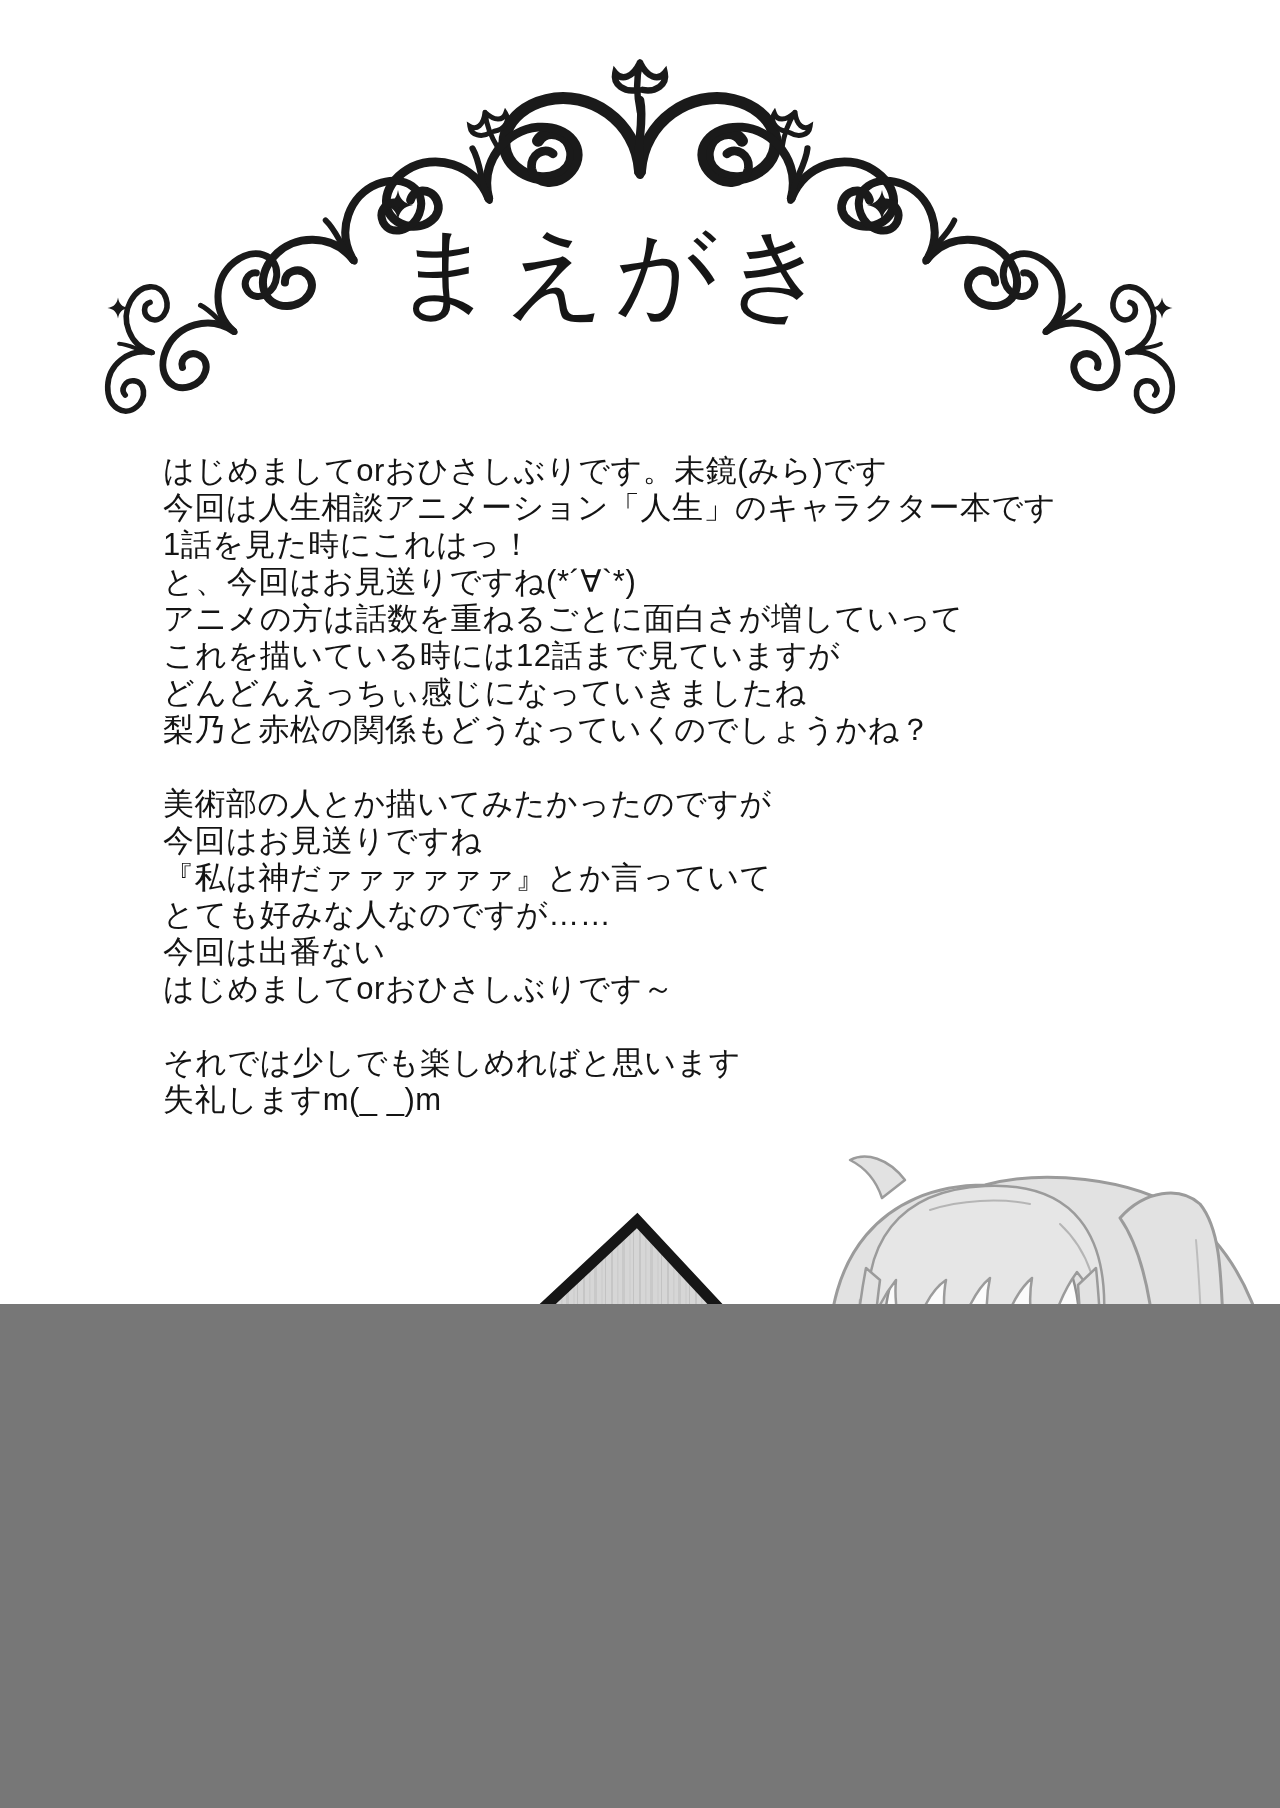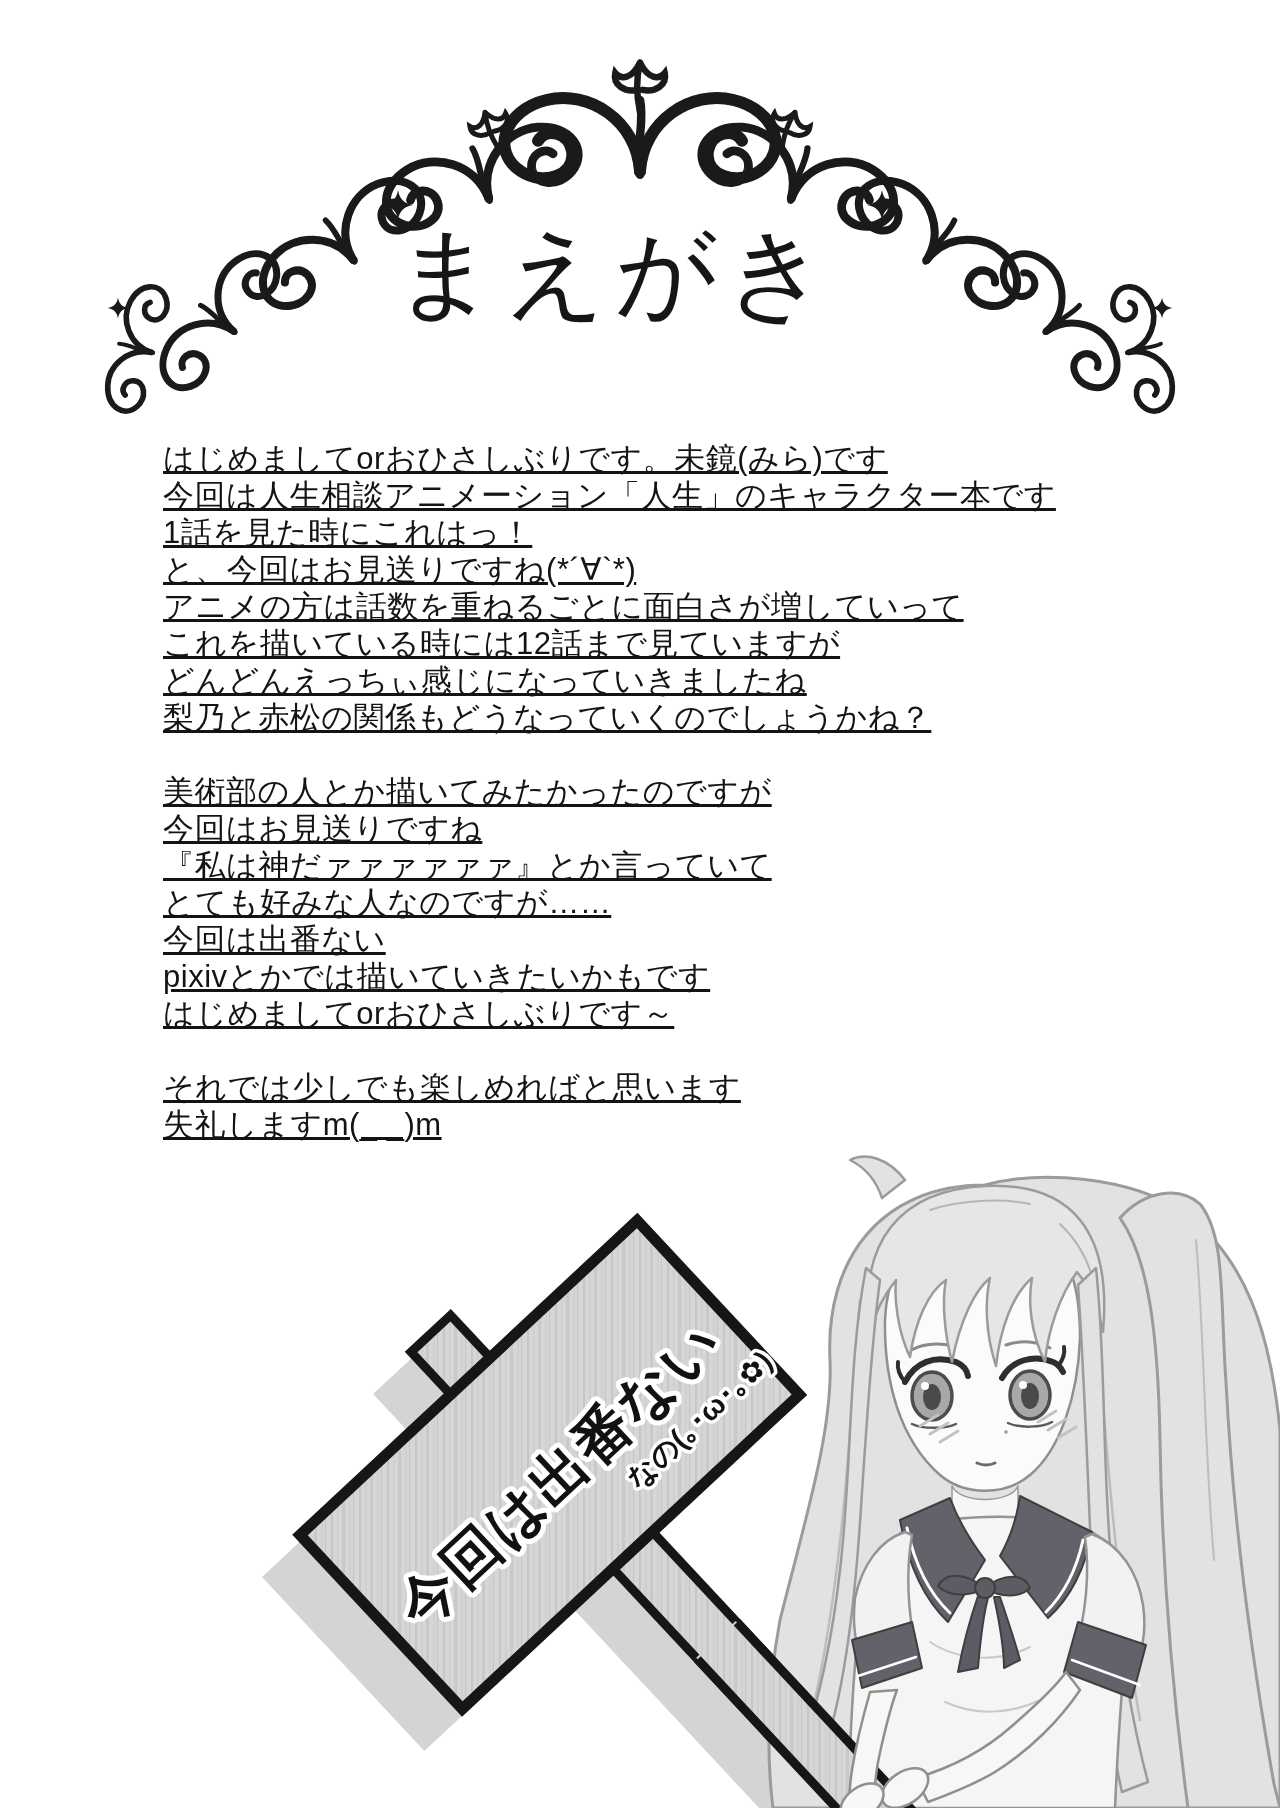--- a/index.html
+++ b/index.html
@@ -1,39 +1,38 @@
 <!DOCTYPE html>
 <html><head>
 <meta charset="utf-8">
 <style>
   html,body{margin:0;padding:0;background:#777;}
   .page{
     position:relative;
-    width:1280px;height:1808px;
+    width:1280px;height:1304px;
     margin:0 auto;
     background:#ffffff;
     overflow:hidden;
     font-family:"Liberation Sans","DejaVu Sans",sans-serif;
     color:#1a1a1a;
   }
   .ornament{position:absolute;left:0;top:0;}
   .page-title{
     position:absolute;left:0;top:220px;width:1230px;
     text-align:center;
     font-size:100px;line-height:1.05;
     letter-spacing:8px;
     font-weight:400;
     color:#161616;
   }
   .preface{
-    position:absolute;left:163px;top:440px;width:1000px;
+    position:absolute;left:163px;top:452px;width:1000px;
     font-size:31px;
     font-weight:400;
     color:#141414;
-    text-decoration:underline;
   }
   .preface .line{
     height:37px;line-height:37px;
     white-space:pre;
     letter-spacing:0.5px;
   }
   .art{position:absolute;left:0;top:0;}
 </style>
 </head>
 <body>
@@ -85,21 +84,20 @@
     <div class="line">アニメの方は話数を重ねるごとに面白さが増していって</div>
     <div class="line">これを描いている時には12話まで見ていますが</div>
     <div class="line">どんどんえっちぃ感じになっていきましたね</div>
     <div class="line">梨乃と赤松の関係もどうなっていくのでしょうかね？</div>
     <div class="line"></div>
     <div class="line">美術部の人とか描いてみたかったのですが</div>
     <div class="line">今回はお見送りですね</div>
     <div class="line">『私は神だァァァァァァ』とか言っていて</div>
     <div class="line">とても好みな人なのですが……</div>
     <div class="line">今回は出番ない</div>
-    <div class="line">pixivとかでは描いていきたいかもです</div>
     <div class="line">はじめましてorおひさしぶりです～</div>
     <div class="line"></div>
     <div class="line">それでは少しでも楽しめればと思います</div>
     <div class="line">失礼しますm(_ _)m</div>
   </div>
 
   <svg class="art" width="1280" height="1808" viewBox="0 0 1280 1808" aria-hidden="true">
     <defs>
       <pattern id="wood" patternUnits="userSpaceOnUse" width="28" height="28" patternTransform="rotate(43)">
         <rect width="28" height="28" fill="#d6d6d6"></rect>

